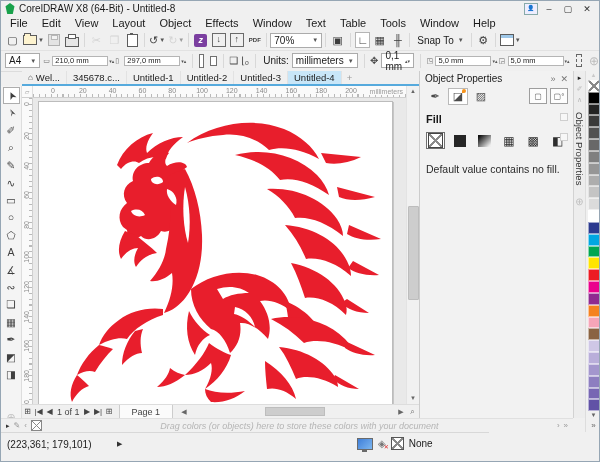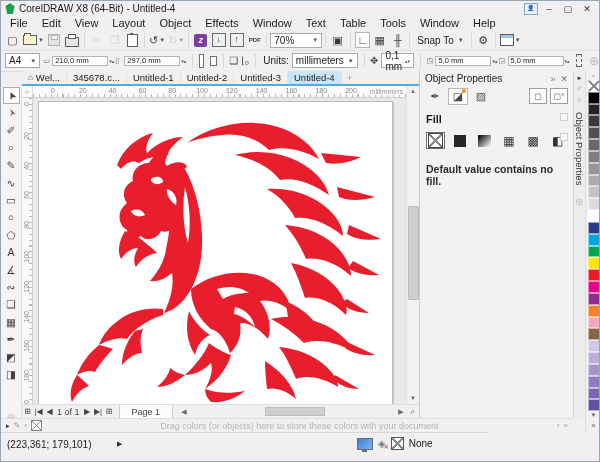--- a/index.html
+++ b/index.html
@@ -95,21 +95,21 @@
   .page-tab{height:100%;display:flex;align-items:center;padding:0 12px;background:#fbfbfb;border-left:1px solid #ccc;border-right:1px solid #ccc;font-size:9px;margin-left:4px;}
   .hscroll{flex:1;position:relative;height:100%;margin-left:6px;}
   .hs-btn{position:absolute;top:0;bottom:0;width:10px;font-size:7px;color:#666;text-align:center;line-height:13px;}
   .hs-l{left:0;}.hs-r{right:0;}
   .hs-thumb{position:absolute;left:38%;width:58px;top:2px;bottom:2px;background:#cdcdcd;border:1px solid #bdbdbd;}
   .nav-zoom{width:13px;text-align:center;font-size:8px;color:#555;flex:0 0 auto;}
   
   .docpal{position:absolute;left:0;top:417px;width:572px;height:14px;background:#f0f0f0;border-top:1px solid #e0e0e0;display:flex;align-items:center;gap:4px;padding:0 5px;box-sizing:border-box;font-size:8px;color:#8f8f8f;}
   .cx{background:linear-gradient(to top right,transparent 45%,#8a8a8a 45%,#8a8a8a 55%,transparent 55%),linear-gradient(to bottom right,transparent 45%,#8a8a8a 45%,#8a8a8a 55%,transparent 55%),#fff;}
   .dp-swatch{width:9px;height:9px;border:1px solid #888;}
-  .dp-hint{flex:1;text-align:center;font-size:9px;color:#b5b5b5;white-space:nowrap;overflow:hidden;}
+  .dp-hint{flex:1;text-align:center;font-style:italic;font-size:9px;color:#b5b5b5;white-space:nowrap;overflow:hidden;}
   
   .statusbar{position:absolute;left:0;top:431px;width:488px;height:23px;border-top:1px solid #d8d8d8;background:#f0f0f0;font-size:10px;}
   .sb-coords{position:absolute;left:6px;top:6px;white-space:nowrap;}
   .sb-fly{position:absolute;left:116px;top:7px;font-size:7px;color:#333;}
   .sb-fill{position:absolute;left:356px;top:4px;display:flex;align-items:center;gap:5px;}
   .monitor{width:14px;height:10px;border:1px solid #6a6a6a;background:linear-gradient(135deg,#3f7fd9,#7db7f0);position:relative;}
   .monitor:after{content:"";position:absolute;left:4px;bottom:-3px;width:5px;height:2px;background:#6a6a6a;}
   .bucketx{font-size:10px;color:#777;position:relative;}
   .bucketx:after{content:"✕";position:absolute;right:-3px;bottom:-1px;font-size:6px;color:#d22;}
   .sb-nofill{width:11px;height:11px;border:1px solid #555;}
@@ -128,21 +128,21 @@
   .bucket:after{content:"";position:absolute;top:-1px;right:-3px;width:4px;height:4px;background:#f7941d;border-radius:50% 50% 50% 0;}
   .dk-frames{margin-left:auto;display:flex;gap:3px;}
   .frame-btn{width:16px;height:14px;border:1px solid #9e9e9e;background:#fdfdfd;font-size:8px;color:#555;display:flex;align-items:center;justify-content:center;}
   .dk-section{font-weight:bold;font-size:11px;padding:7px 6px 5px;}
   .fill-row{display:flex;gap:6px;padding:2px 6px;align-items:center;}
   .fill-btn{width:20px;height:17px;display:flex;align-items:center;justify-content:center;font-size:12px;color:#2e2e2e;box-sizing:border-box;}
   .fill-btn.selected{background:#fff;border:1px solid #6f6f6f;}
   .cxbox{width:13px;height:13px;border:1px solid #444;}
   .sw-uniform{width:12px;height:12px;background:#262626;}
   .sw-fountain{width:13px;height:12px;background:linear-gradient(135deg,#111 10%,#eee 90%);}
-  .dk-msg{padding:12px 6px;font-size:10.5px;color:#2b2b2b;font-weight:bold;}
+  .dk-msg{padding:12px 6px;font-size:10.5px;color:#2b2b2b;}
   .mini-sq{position:absolute;right:5px;width:6px;height:6px;border:1px solid #cfcfcf;background:#f7f7f7;}
   
   .dkstrip{position:absolute;left:572px;top:70px;width:12px;height:347px;background:#ededed;border-left:1px solid #d2d2d2;display:flex;flex-direction:column;align-items:center;padding-top:3px;gap:3px;box-sizing:border-box;}
   .strip-arrow{font-size:7px;color:#222;}
   .strip-ico{font-size:7px;color:#b8b8b8;}
   .strip-label{writing-mode:vertical-rl;font-size:9.5px;color:#333;margin-top:5px;white-space:nowrap;}
   .strip-plus{color:#c0c0c0;font-size:10px;margin-top:8px;}
   
   .palette{position:absolute;left:584px;top:70px;width:16px;height:361px;background:#f0f0f0;border-left:1px solid #ddd;display:flex;flex-direction:column;align-items:center;box-sizing:border-box;}
   .pal-up{font-size:6px;color:#c9c9c9;height:9px;line-height:9px;}
@@ -151,21 +151,21 @@
   .pal-down{font-size:6px;color:#666;height:9px;line-height:9px;}
   .pal-exp{font-size:8px;color:#666;height:12px;line-height:12px;}
 </style>
 </head>
 <body>
 
 <div id="win">
 
   <div class="titlebar">
     <div class="app-icon"></div>
-    <div class="title-text">CorelDRAW X8 (64-Bit) - Untitled-4</div>
+    <div class="title-text">CorelDRAW X8 (64-Bit) - Untitled-8</div>
     <div class="tb-btns">
       <div class="tb-btn acct">👤</div>
       <div class="tb-btn">–</div>
       <div class="tb-btn">▢</div>
       <div class="tb-btn">✕</div>
     </div>
   </div>
 
   <div class="menubar">
       <div class="menu-item">File</div>

